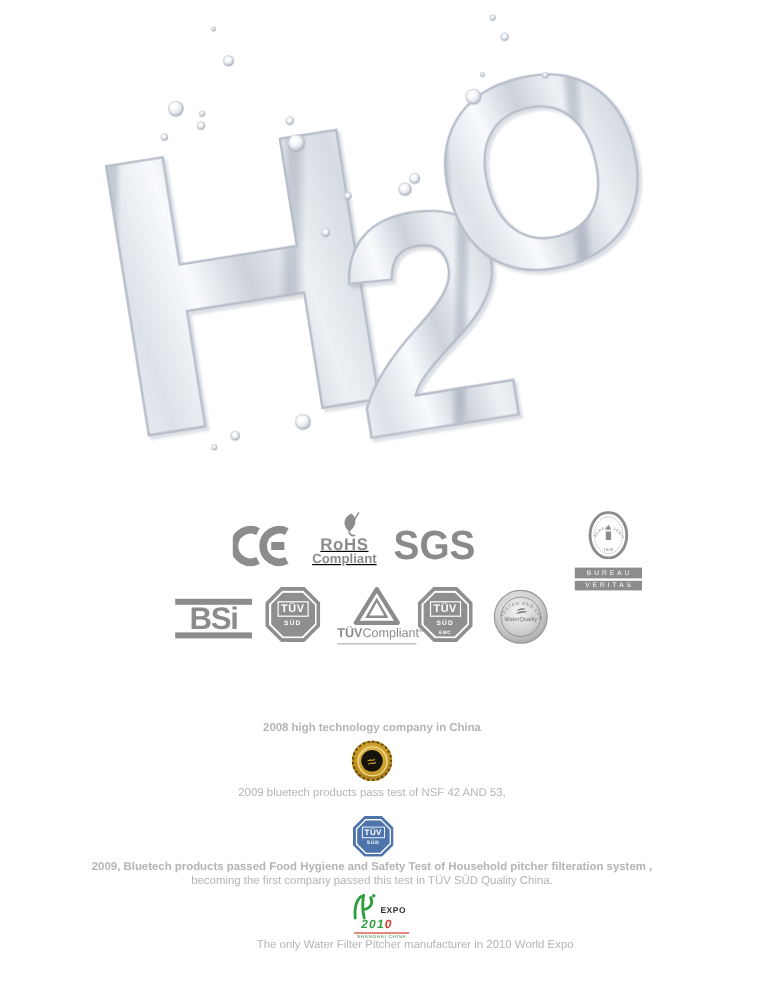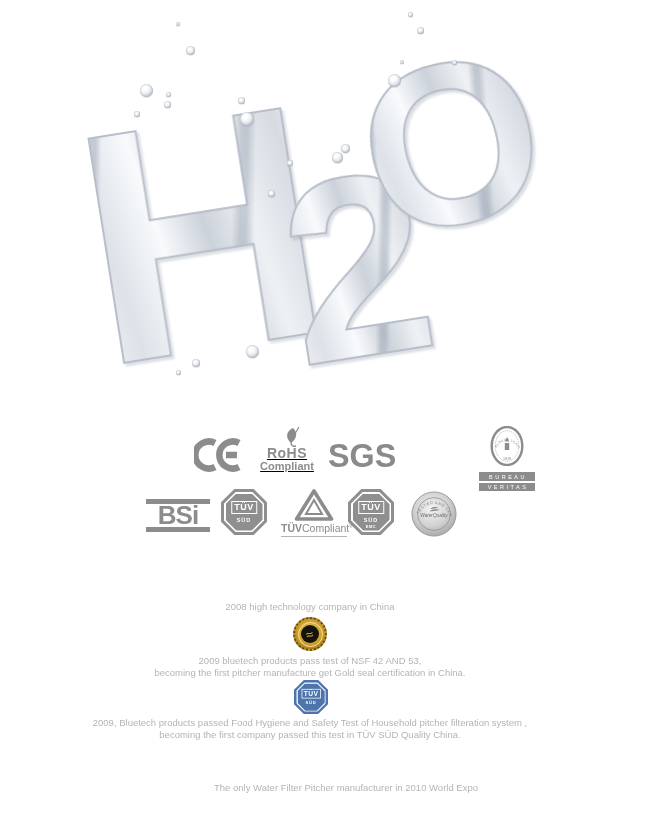--- a/index.html
+++ b/index.html
@@ -209,39 +209,51 @@
       <circle cx="24" cy="24" r="23" fill="url(#silver)" stroke="#989898" stroke-width="1"></circle>
       <circle cx="24" cy="24" r="17.2" fill="none" stroke="#8f8f8f" stroke-width="0.8"></circle>
       <path id="wqarc" d="M8 26 A16.5 16.5 0 0 1 40 26" fill="none"></path>
       <text font-size="4" fill="#7d7d7d" letter-spacing="0.6"><textPath href="#wqarc" startOffset="4%">TESTED AND CERTIFIED</textPath></text>
       <path d="M20 19 C22 16.5 26 16 28.5 17.5 C25.5 18 22.5 18.5 20 19 Z" fill="#7d7d7d"></path>
       <path d="M19.5 21.5 C22 18.8 27 18.3 30 19.8 C26.5 20.3 22.5 21 19.5 21.5 Z" fill="#7d7d7d"></path>
       <text x="24" y="27.5" text-anchor="middle" font-size="5" font-style="italic" fill="#6d6d6d">WaterQuality</text>
     </svg>
   </div>
 
-  <div class="mline" style="top:601px;">2008 high technology company in China</div>
+  <div class="mline" style="top:601px;font-weight:bold;">2008 high technology company in China</div>
 
   <div class="gold-seal">
     <div class="gs-ring"></div>
     <div class="gs-core">
       <span class="gs-wave">≈</span>
     </div>
   </div>
 
   <div class="mline" style="top:655px;">2009 bluetech products pass test of NSF 42 AND 53,</div>
-  <div class="mline" style="top:666.5px;">becoming the first pitcher manufacture get Gold seal certification in China.</div>
 
   <div class="tuvoct blue badge-scale" style="left:294px;top:680px;">
     <div class="oct o1"></div>
     <div class="oct o2"></div>
     <div class="oct o3"></div>
     <div class="tuvbox">TÜV</div>
     <div class="tuvsud">SÜD</div>
   </div>
 
-  <div class="mline" style="top:717px;">2009, Bluetech products passed Food Hygiene and Safety Test of Household pitcher filteration system ,</div>
+  <div class="mline" style="top:717px;font-weight:bold;">2009, Bluetech products passed Food Hygiene and Safety Test of Household pitcher filteration system ,</div>
   <div class="mline" style="top:729px;">becoming the first company passed this test  in  TÜV SÜD Quality China.</div>
 
+  <div class="expo">
+    <div class="expo-row">
+      <svg width="24" height="24" viewBox="0 0 24 24">
+        <path d="M5 21 C4 13 6 6 10 3" fill="none" stroke="#2f9e3f" stroke-width="2.4" stroke-linecap="round"></path>
+        <path d="M12 2 C11 8 11 15 12.5 21" fill="none" stroke="#2f9e3f" stroke-width="2.4" stroke-linecap="round"></path>
+        <path d="M18 4 C20 9 18 13 12 14" fill="none" stroke="#2f9e3f" stroke-width="2.4" stroke-linecap="round"></path>
+        <circle cx="20.5" cy="2.5" r="1.4" fill="#2f9e3f"></circle>
+      </svg>
+      <span class="expo-word">EXPO</span>
+    </div>
+    <div class="expo-year"><span class="eg">2</span><span class="eg">0</span><span class="eg">1</span><span class="er">0</span></div>
+    <div class="expo-city">SHANGHAI CHINA</div>
+  </div>
 
   <div class="mline" style="top:782px;margin-left:36px;">The only Water Filter Pitcher manufacturer in 2010 World Expo</div>
 
 </div>
 
 </body></html>

